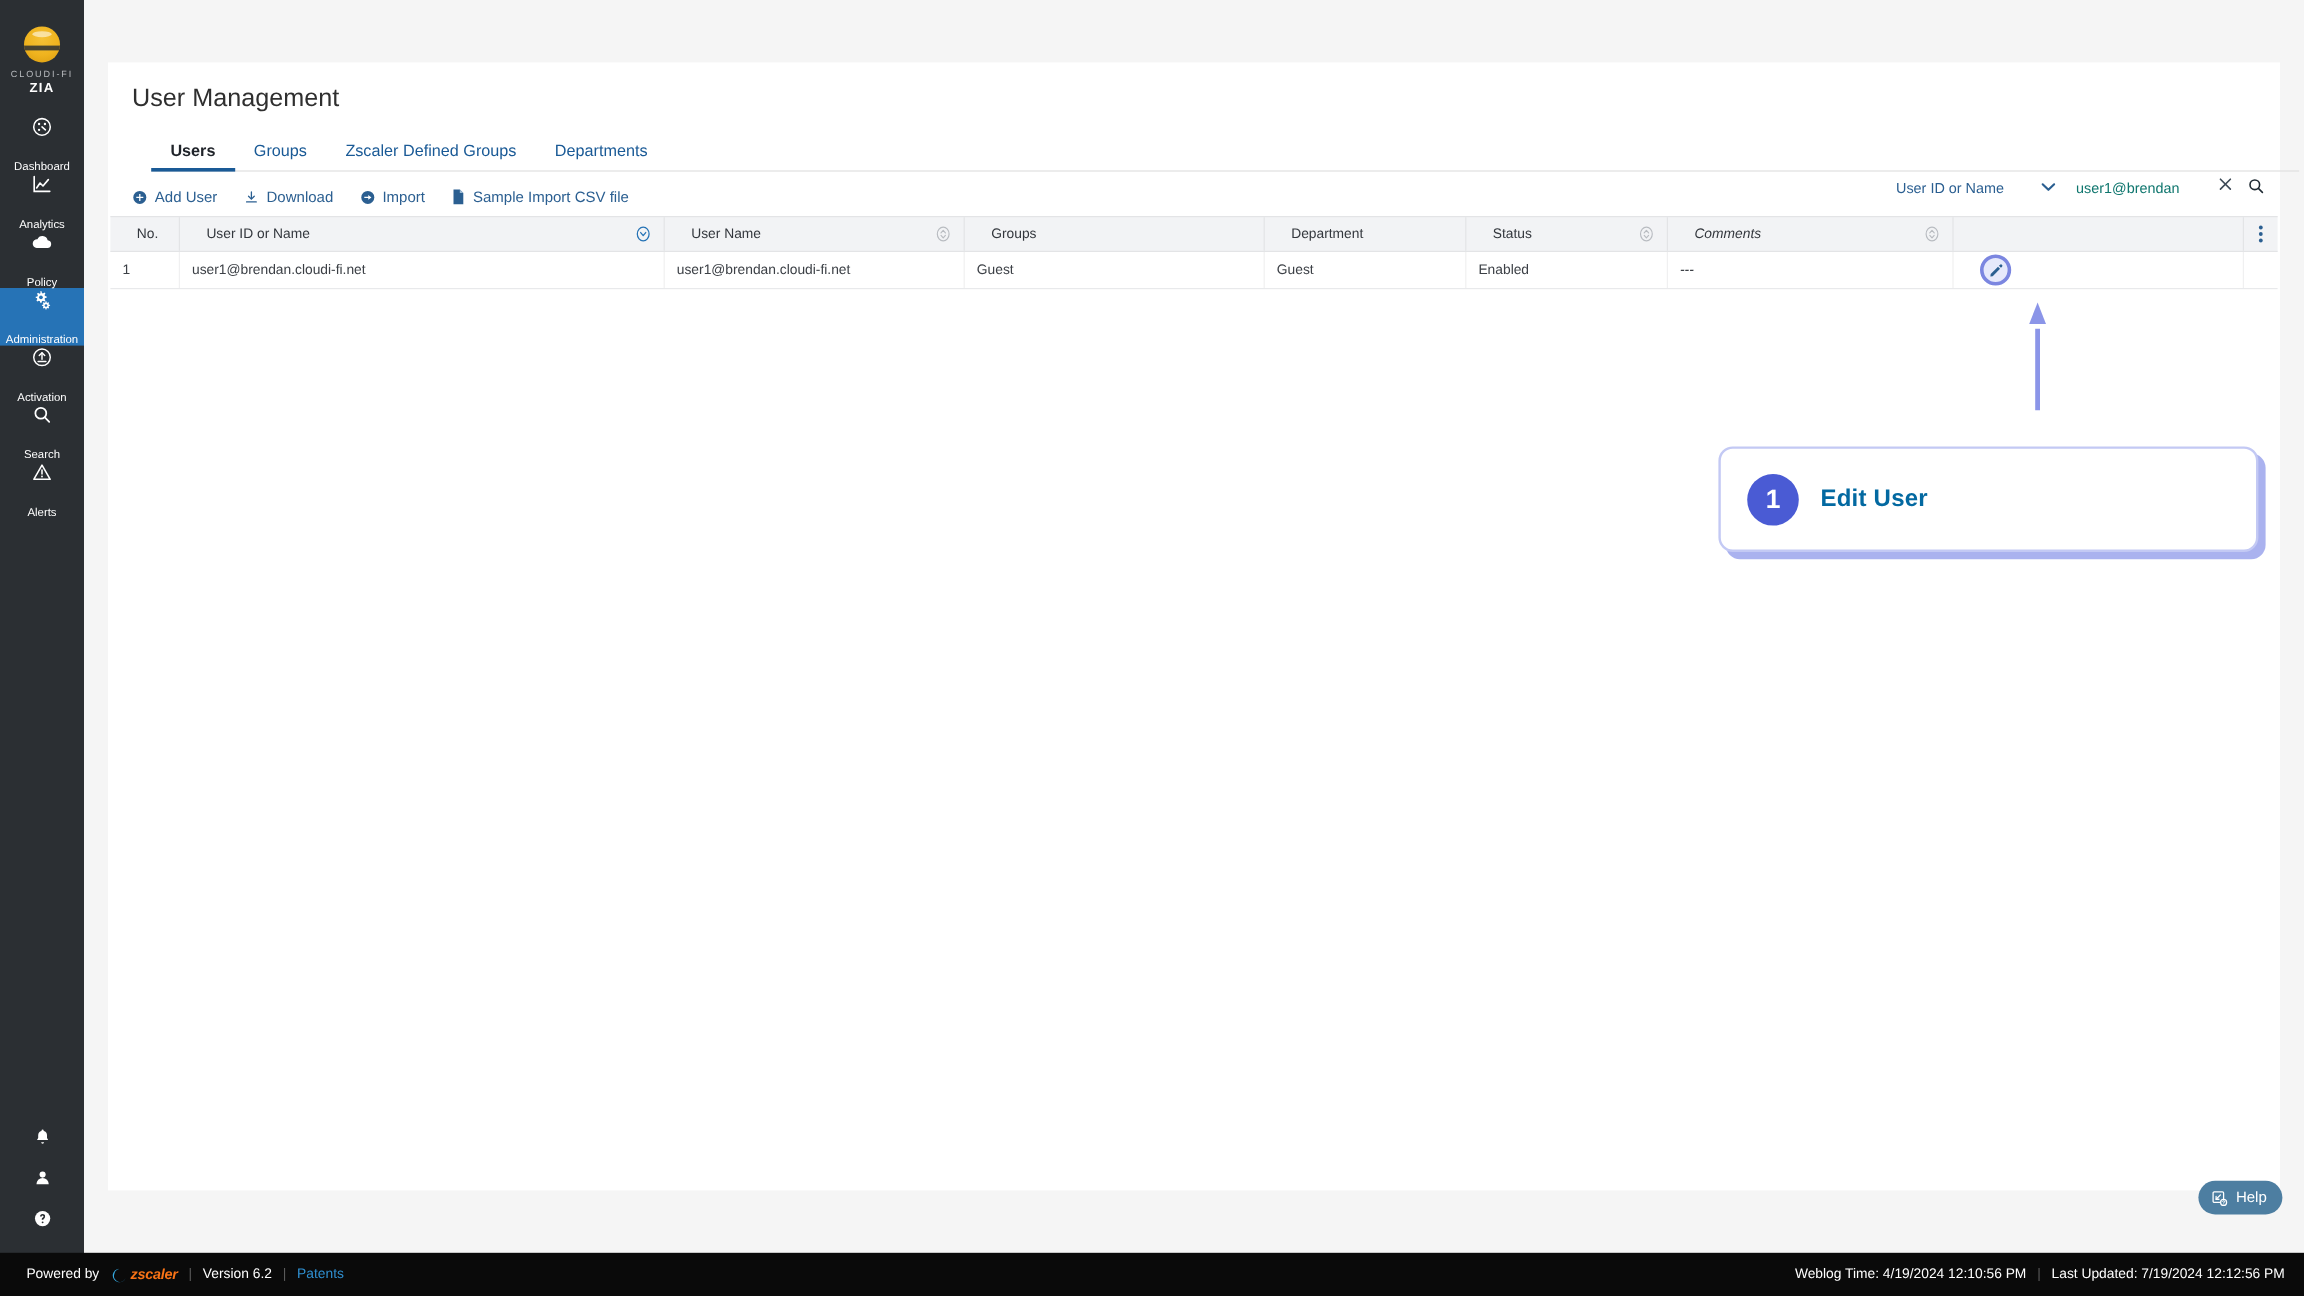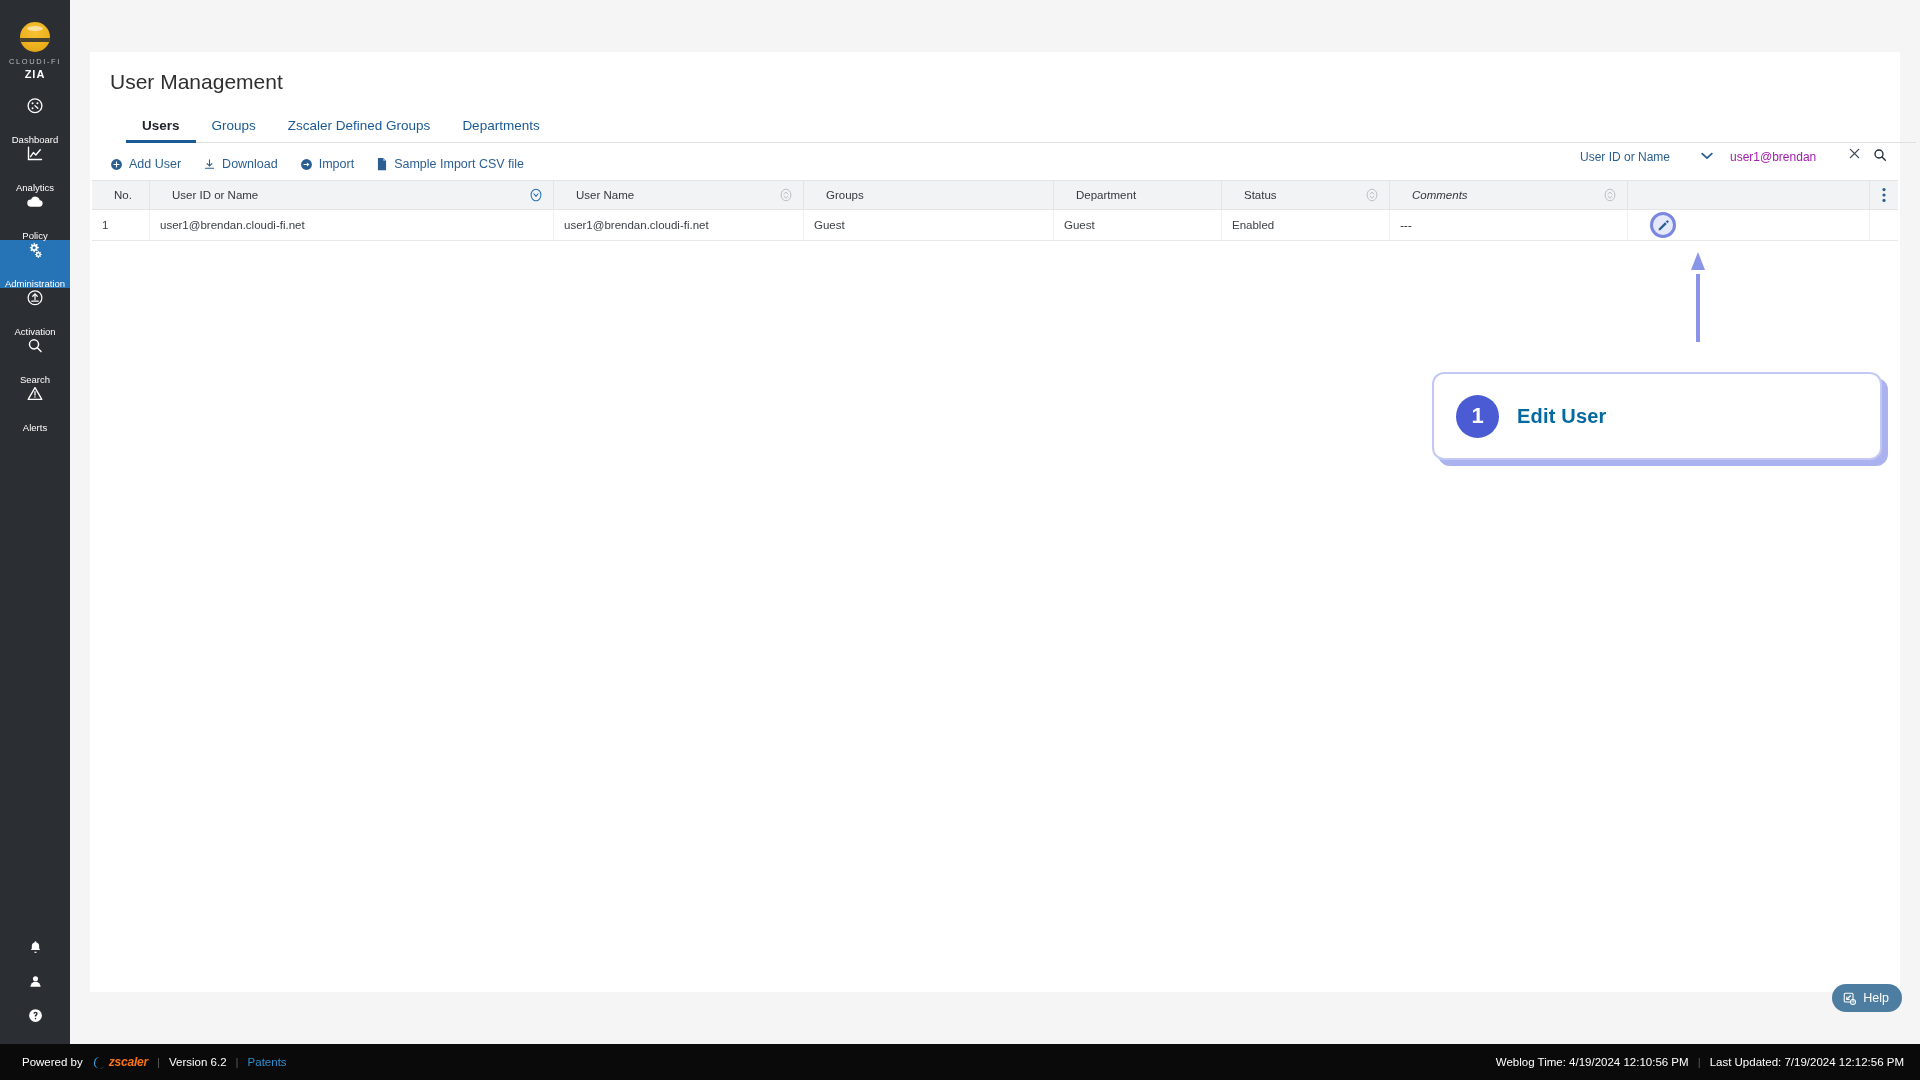--- a/index.html
+++ b/index.html
@@ -75,21 +75,21 @@
   .sel {
     width: 148px; height: 26px; border: none; background:#ffffff; color:#2b5f91;
     font-size: 12px; font-family:"Liberation Sans", sans-serif; padding: 0 22px 0 8px;
     -webkit-appearance:none; appearance:none; outline:none; cursor:pointer;
     border-radius: 2px;
   }
   .sel-chev { position:absolute; right: 7px; top: 8px; pointer-events:none; }
   .search-box { position:relative; width: 152px; height:26px; margin-left: 10px; display:flex; align-items:center; }
   .search-inp {
     width: 120px; height: 24px; border:none; outline:none; background:transparent;
-    font-size: 12px; color:#a21caf; font-family:"Liberation Sans", sans-serif;
+    font-size: 12px; color:#0f766e; font-family:"Liberation Sans", sans-serif;
     text-decoration-style: wavy; text-decoration-color: #e06b6b;
     text-underline-offset: 2px;
   }
   .clear-x { position:absolute; right: 22px; top: 4px; cursor:pointer; }
   .search-ico { position:absolute; right: -6px; top: 3px; cursor:pointer; }
 
   
   .table { position:absolute; left: 2px; top: 128px; width: 1806px; }
   .thead { display:flex; height: 30px; background:#f2f3f5; border-top:1px solid #e3e4e6; border-bottom:1px solid #e3e4e6; }
   .th { display:flex; align-items:center; justify-content:space-between;

